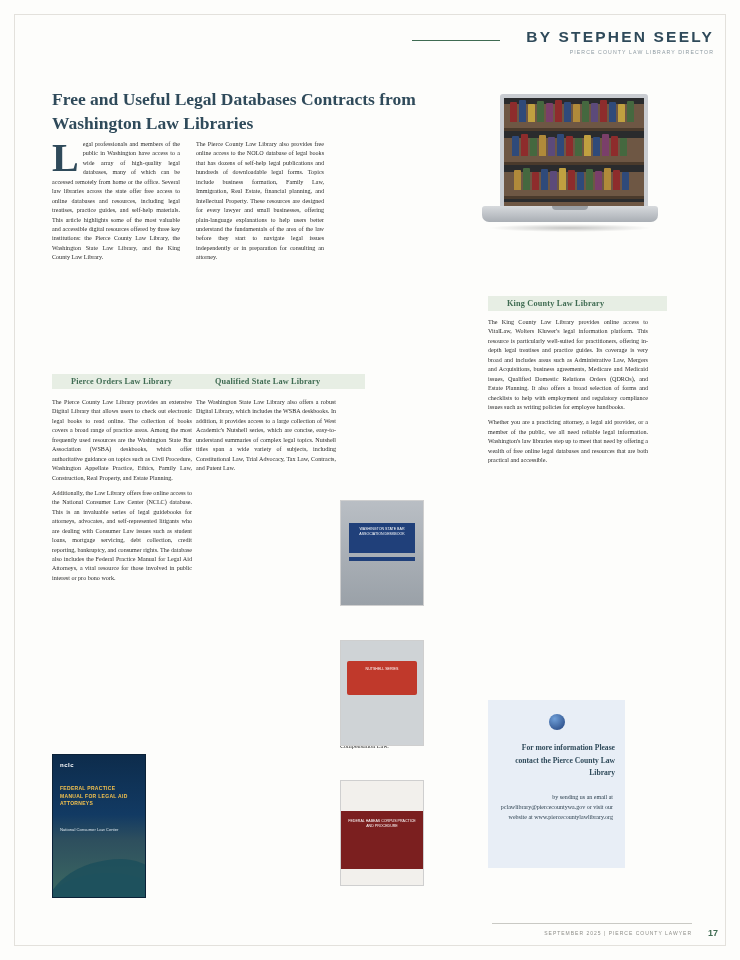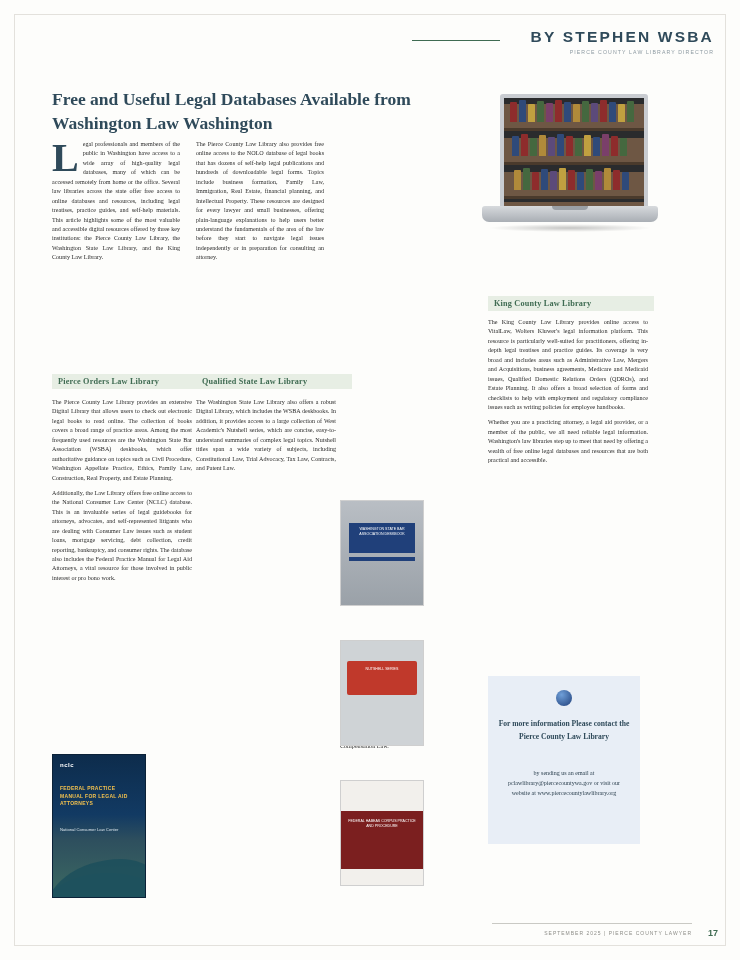--- a/index.html
+++ b/index.html
@@ -102,21 +102,21 @@
     color:#2f4a5a;
     padding:2px 4px 0 0;
   }
 
   
   .sec-head{
     position:absolute;
     height:15px;
     background:#e7eee4;
     display:flex;align-items:center;
-    padding-left:6px;
+    padding-left:19px;
     font-family:"Liberation Serif", serif;
     font-weight:bold;
     font-size:8.2px;
     color:#3f6b52;
     letter-spacing:.2px;
   }
   #sh-pierce{left:52px;top:374px;width:150px;}
   #sh-wa{left:196px;top:374px;width:150px;}
   #sh-king{left:488px;top:296px;width:160px;}
 
@@ -204,23 +204,23 @@
     position:absolute;left:-10px;bottom:-22px;width:130px;height:60px;
     background:#1c4f5c;border-radius:60% 40% 0 0 / 100% 80% 0 0;opacity:.85;
   }
   .pamph-wave2{
     position:absolute;left:-20px;bottom:-30px;width:150px;height:54px;
     background:#25616a;border-radius:50% 50% 0 0 / 100% 100% 0 0;opacity:.7;
   }
 
   
   .contact{
-    position:absolute;left:488px;top:676px;width:152px;height:168px;
+    position:absolute;left:488px;top:700px;width:137px;height:168px;
     background:#e8eef6;
-    text-align:center;
+    text-align:right;
   }
   .contact-ball{
     position:absolute;left:50%;top:14px;transform:translateX(-50%);
     width:16px;height:16px;border-radius:50%;
     background:radial-gradient(circle at 35% 30%,#6f9fd8,#1f3f7a);
   }
   .contact-head{
     position:absolute;left:10px;right:10px;top:42px;
     font-family:"Liberation Serif", serif;
     font-weight:bold;font-size:7.6px;line-height:1.65;color:#2f4a5a;
@@ -248,26 +248,26 @@
 </head>
 <body>
 
 <div class="page">
   <div class="outer-rule"></div>
 
   <div class="header">
     <div class="banner-slash"></div>
     <div class="header-rule"></div>
     <div class="byline">
-      <div class="byline-name">BY STEPHEN WSBA</div>
+      <div class="byline-name">BY STEPHEN SEELY</div>
       <div class="byline-sub">PIERCE COUNTY LAW LIBRARY DIRECTOR</div>
     </div>
   </div>
 
-  <div class="headline">Free and Useful Legal Databases Available from Washington Law Washington</div>
+  <div class="headline">Free and Useful Legal Databases Contracts from Washington Law Libraries</div>
 
   <div class="laptop-wrap">
     <div class="laptop-screen">
       <div class="shelf" style="top:6px;"></div>
       <div class="shelf" style="top:40px;"></div>
       <div class="shelf" style="top:74px;"></div>
       <div class="shelf" style="top:104px;height:8px;"></div>
       <div class="book" style="left:6px;height:20px;background:#8e2c2c;bottom:88px;"></div>
       <div class="book" style="left:15px;height:22px;background:#2f4a7a;bottom:88px;"></div>
       <div class="book" style="left:24px;height:18px;background:#c0a040;bottom:88px;"></div>

